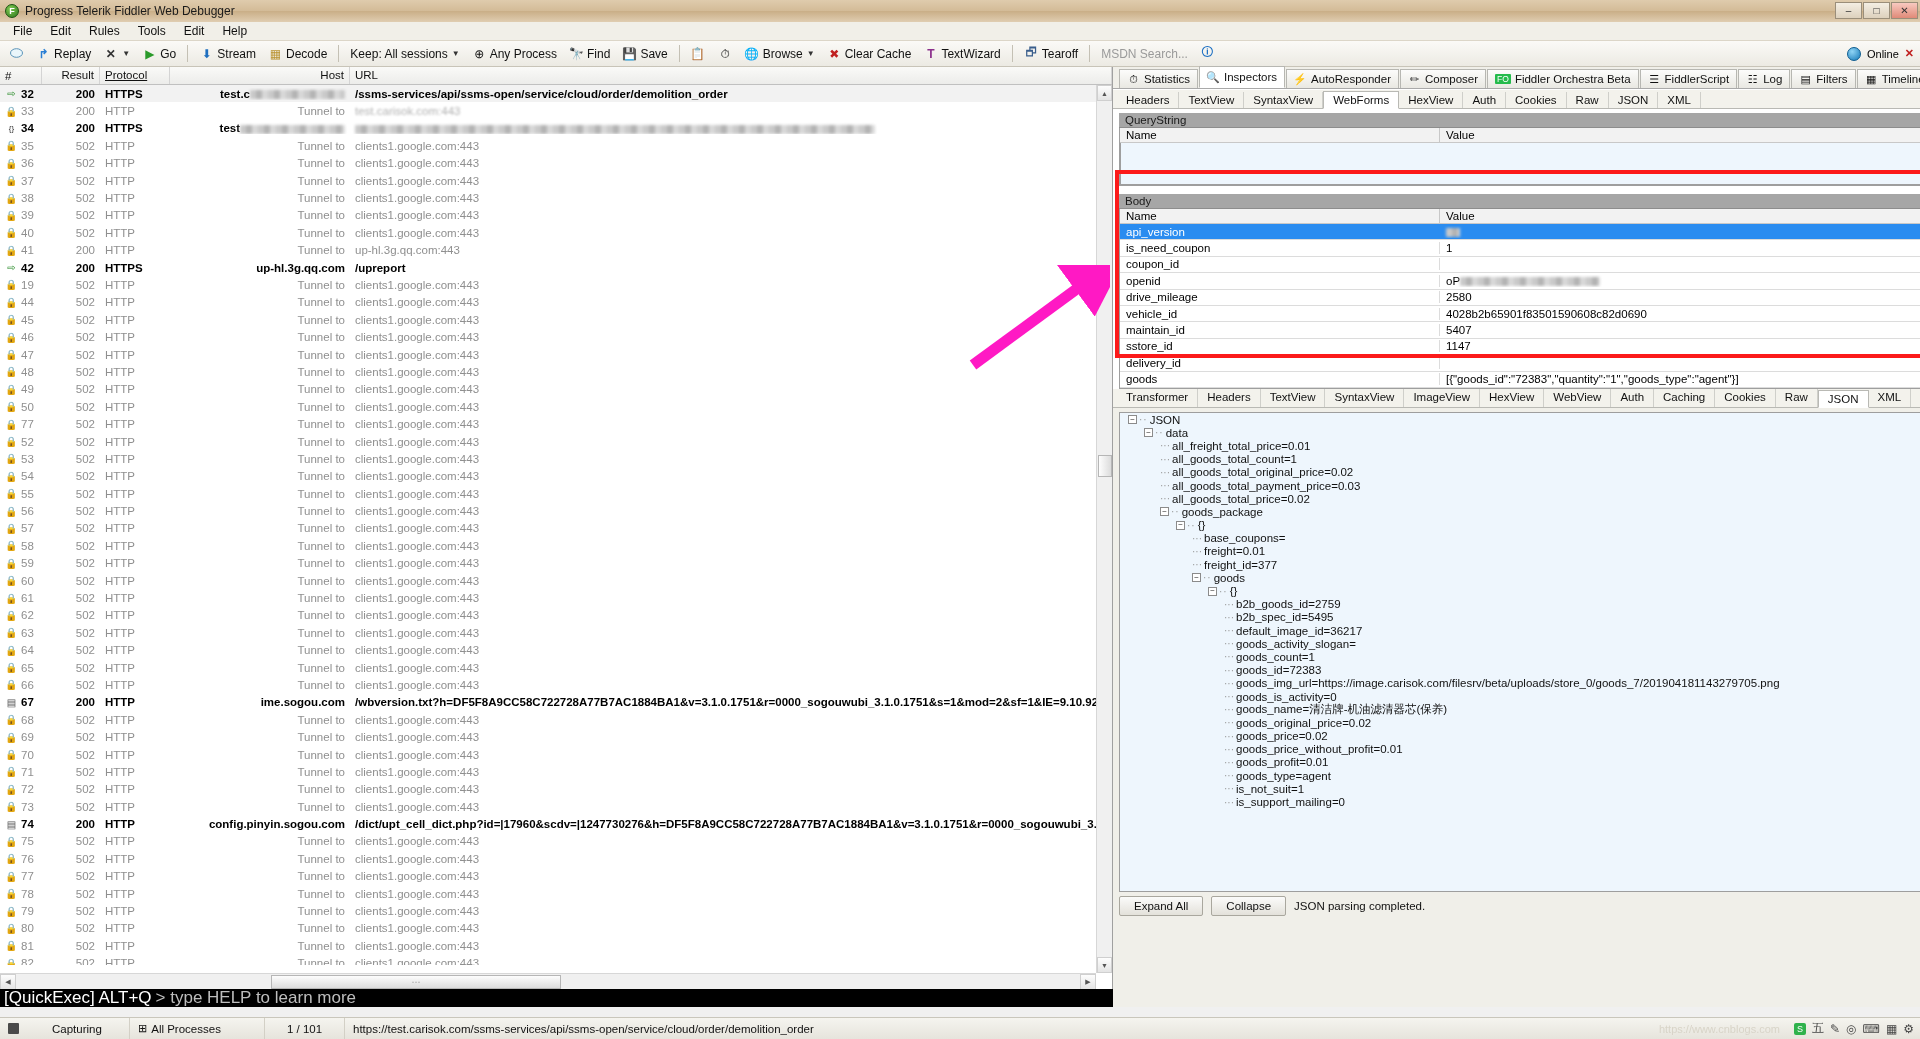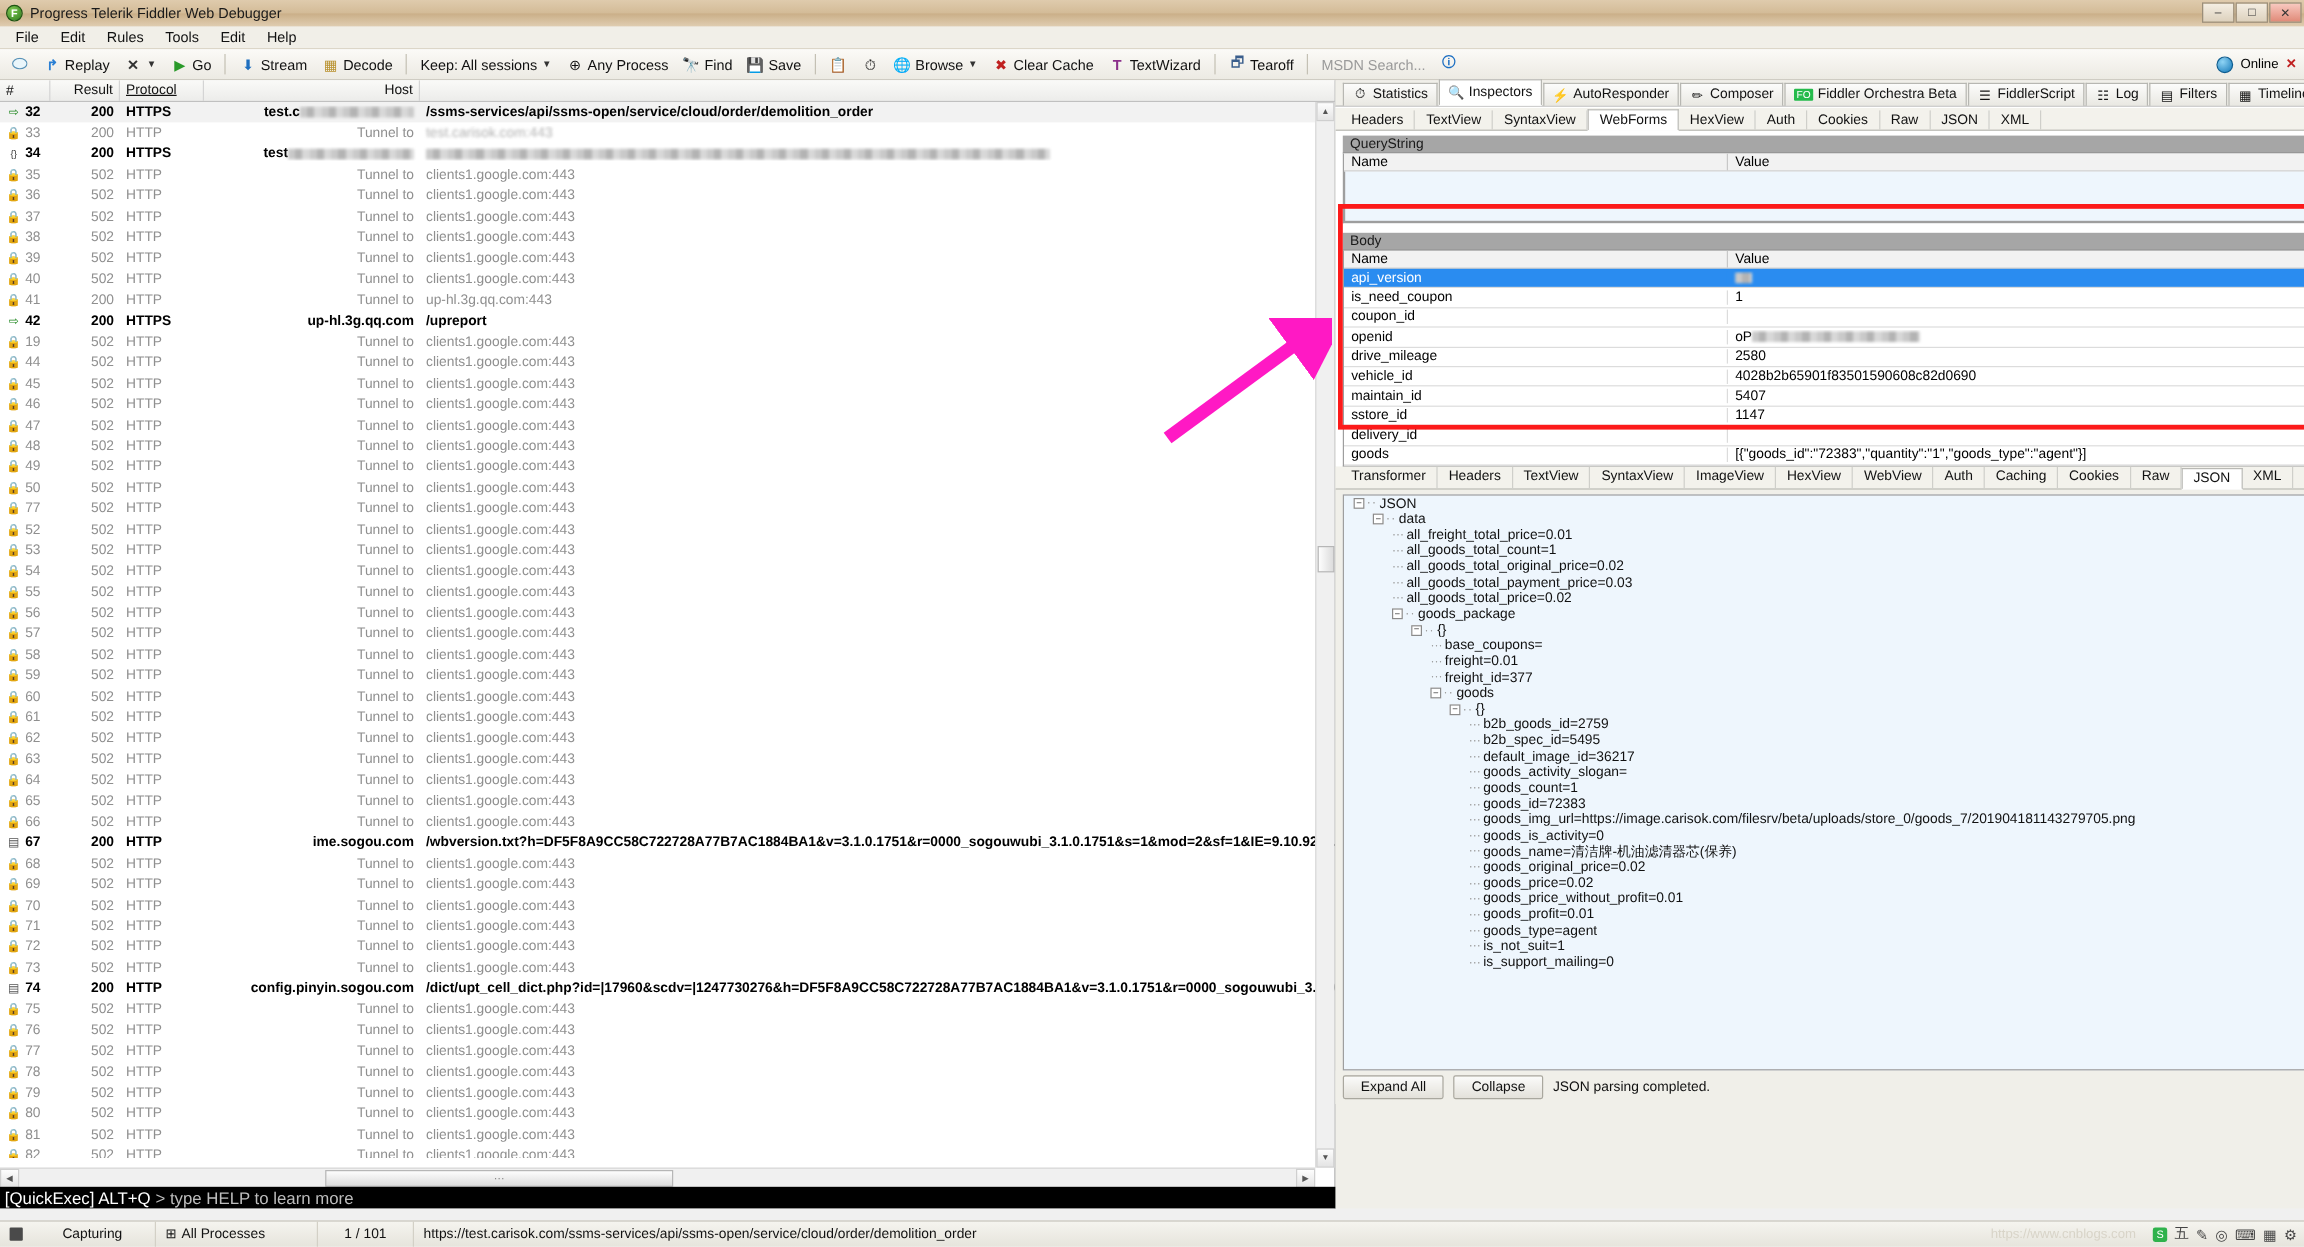--- a/index.html
+++ b/index.html
@@ -141,21 +141,21 @@
   .hscroll .htrack { flex: 1; position: relative; height: 16px; }
   .hscroll .hthumb {
     position: absolute; left: 255px; top: 1px; width: 290px; height: 14px;
     background: linear-gradient(to bottom,#fdfdfd,#dcdcdc); border: 1px solid #b6b6b6;
     display:flex; align-items:center; justify-content:center; color: #888; font-size: 9px;
   }
 
   
   .quickexec {
     position: absolute; left: 0; bottom: 0; width: 1113px; height: 18px;
-    background: #000; color: #dcdcdc; font-size: 14px;
+    background: #000; color: #dcdcdc; font-size: 17px;
     display: flex; align-items: center; padding-left: 4px; font-family: "Liberation Sans", sans-serif;
   }
   .qe-label { color: #ffffff; }
   .qe-hint { color: #bdbdbd; margin-left: 4px; }
 
   
   .tabstrip {
     display: flex; align-items: flex-end; height: 22px;
     padding-left: 6px; gap: 0px;
     background: #f0efe9;
@@ -373,20 +373,21 @@
   </div>
 
   <div class="main">
 
     <div class="left-pane">
       <div class="grid-header">
         <div class="gh c-num">#</div>
         <div class="gh c-result">Result</div>
         <div class="gh c-proto">Protocol</div>
         <div class="gh c-host">Host</div>
+        <div class="gh c-url">URL</div>
       </div>
       <div class="rows" id="session-rows">
           <div class="row sel">
             <div class="c c-num">
               <span class="sico arrow">⇨</span>
               <span class="bold">32</span>
             </div>
             <div class="c c-result bold">200</div>
             <div class="c c-proto bold">HTTPS</div>
             <div class="c c-host bold">test.c<span class="blurred" style="width: 95px;"></span></div>

